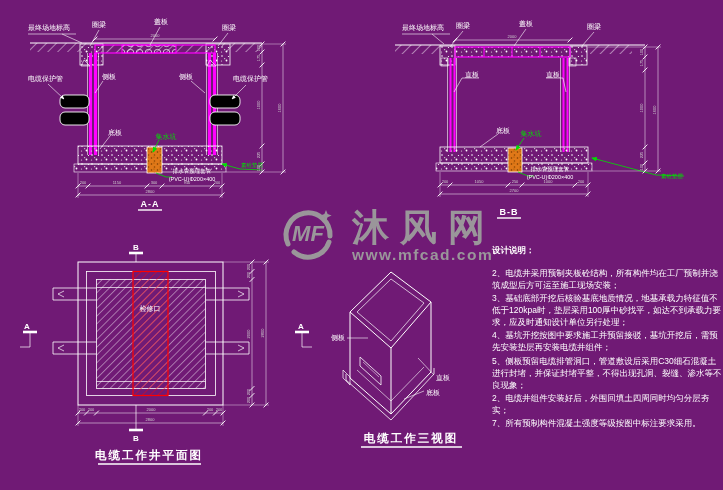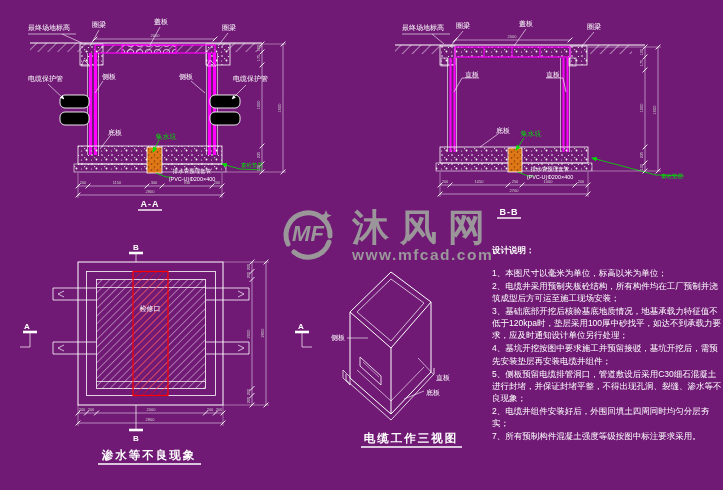--- a/index.html
+++ b/index.html
@@ -362,42 +362,41 @@
 <span class="dim dimv" style="left:642px;top:108px">1000</span>
 <span class="dim dimv" style="left:642px;top:155px">225</span>
 <span class="dim dimv" style="left:642px;top:167px">100</span>
 <span class="dim dimv" style="left:655px;top:110px">1600</span>
 
 <span class="marker" style="left:136px;top:247px">B</span>
 <span class="marker" style="left:136px;top:438px">B</span>
 <span class="marker" style="left:27px;top:326px">A</span>
 <span class="marker" style="left:301px;top:326px">A</span>
 <span class="lbl ctr" style="left:150px;top:308px">检修口</span>
-<span class="big-title" style="left:149px;top:455px">渗水等不良现象</span>
+<span class="big-title" style="left:149px;top:455px">电缆工作井平面图</span>
 <span class="dim" style="left:82px;top:410px">200</span>
 <span class="dim" style="left:91px;top:410px">200</span>
 <span class="dim" style="left:151px;top:410px">2000</span>
 <span class="dim" style="left:210px;top:410px">200</span>
 <span class="dim" style="left:219px;top:410px">200</span>
 <span class="dim" style="left:150px;top:420px">2800</span>
 <span class="dim dimv" style="left:249px;top:267px">200</span>
 <span class="dim dimv" style="left:249px;top:275px">200</span>
 <span class="dim dimv" style="left:249px;top:334px">2000</span>
 <span class="dim dimv" style="left:249px;top:392px">200</span>
 <span class="dim dimv" style="left:249px;top:400px">200</span>
 <span class="dim dimv" style="left:263px;top:333px">2800</span>
 
 <span class="lbl" style="left:331px;top:334px">侧板</span>
 <span class="lbl ctr" style="left:443px;top:377px">直板</span>
 <span class="lbl ctr" style="left:433px;top:392px">底板</span>
 <span class="big-title" style="left:411px;top:438px">电缆工作三视图</span>
 
 <div id="notes">
   <div class="nt">设计说明：</div>
-  <div class="ni">1、本图尺寸以毫米为单位，标高以米为单位；</div>
   <div class="ni">2、电缆井采用预制夹板砼结构，所有构件均在工厂预制并浇筑成型后方可运至施工现场安装；</div>
   <div class="ni">3、基础底部开挖后核验基底地质情况，地基承载力特征值不低于120kpa时，垫层采用100厚中砂找平，如达不到承载力要求，应及时通知设计单位另行处理；</div>
   <div class="ni">4、基坑开挖按图中要求施工并预留接驳，基坑开挖后，需预先安装垫层再安装电缆井组件；</div>
   <div class="ni">5、侧板预留电缆排管洞口，管道敷设后采用C30细石混凝土进行封堵，并保证封堵平整，不得出现孔洞、裂缝、渗水等不良现象；</div>
   <div class="ni">2、电缆井组件安装好后，外围回填土四周同时均匀分层夯实；</div>
   <div class="ni">7、所有预制构件混凝土强度等级按图中标注要求采用。</div>
 </div>
 
 <div id="watermark">
   <svg width="56" height="58" viewBox="0 0 56 58">

